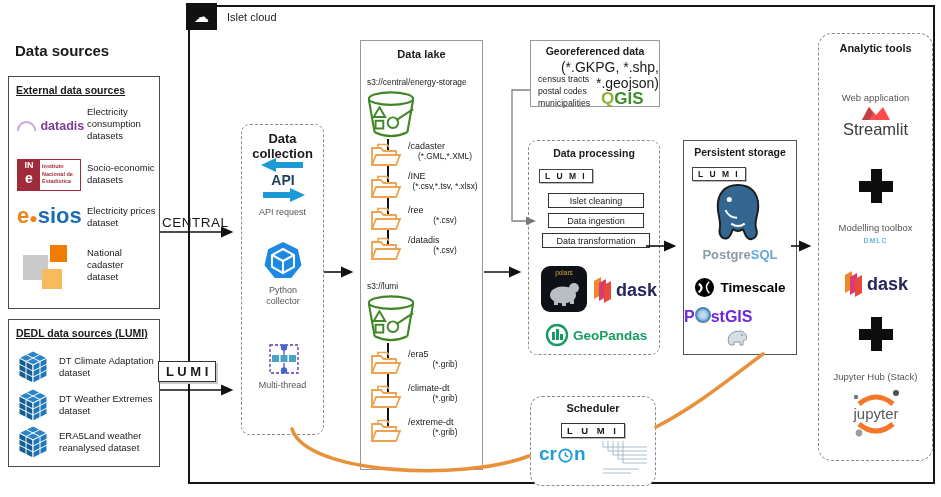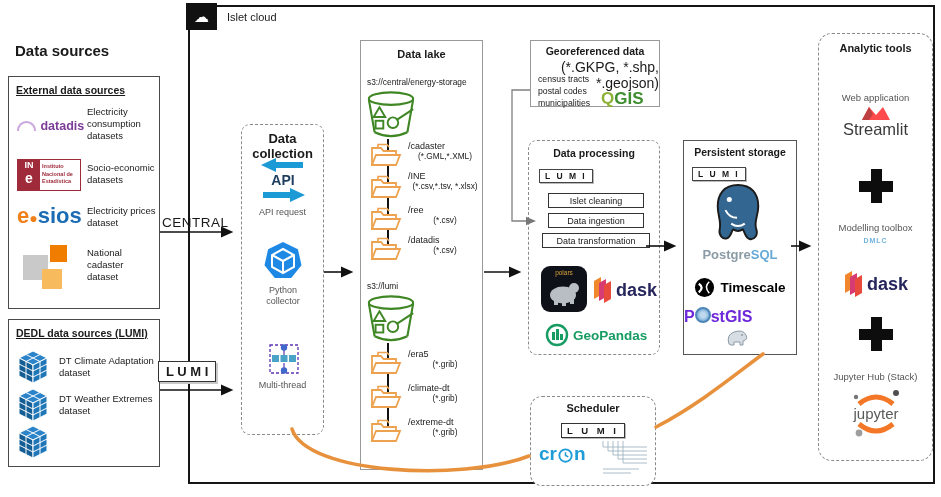--- a/index.html
+++ b/index.html
@@ -89,20 +89,21 @@
     <div class="abs lbl" style="left:50px;top:73px;width:100px;">DT Weather Extremes dataset</div>
 
     <div class="abs" style="left:8px;top:105px;">
       <svg width="32" height="36" viewBox="0 0 32 36">
         <polygon points="16,1 30,8 16,15 2,8" fill="#2B83C9" stroke="#fff" stroke-width="1"></polygon>
         <polygon points="2,8 16,15 16,33 2,26" fill="#145E96" stroke="#fff" stroke-width="1"></polygon>
         <polygon points="30,8 16,15 16,33 30,26" fill="#1F77B8" stroke="#fff" stroke-width="1"></polygon>
         <path d="M9,4.5 L23,11.5 M23,4.5 L9,11.5 M2,14 L16,21 M2,20 L16,27 M30,14 L16,21 M30,20 L16,27 M9,11.5 L9,29.5 M23,11.5 L23,29.5" stroke="#fff" stroke-width="1" fill="none"></path>
       </svg>
     </div>
+    <div class="abs lbl" style="left:50px;top:110px;width:100px;">ERA5Land weather reanalysed dataset</div>
   </div>
 
   <div class="abs" style="left:162px;top:215px;font-size:13.5px;letter-spacing:0.5px;">CENTRAL</div>
   <div class="abs" style="left:158px;top:361px;border:1.5px solid #333;background:#fff;padding:2px 7px;font-size:13px;font-weight:bold;box-shadow:2px 2px 0 #c9c9c9;z-index:2;">L U M I</div>
 
   <div class="box dash" style="left:241px;top:124px;width:83px;height:311px;">
     <div class="abs ttl" style="top:6px;font-size:13px;">Data collection</div>
     <div class="abs" style="left:15px;top:32px;">
       <svg width="52" height="46" viewBox="0 0 52 46">
         <line x1="18" y1="8" x2="46" y2="8" stroke="#1C9AD6" stroke-width="6"></line>

